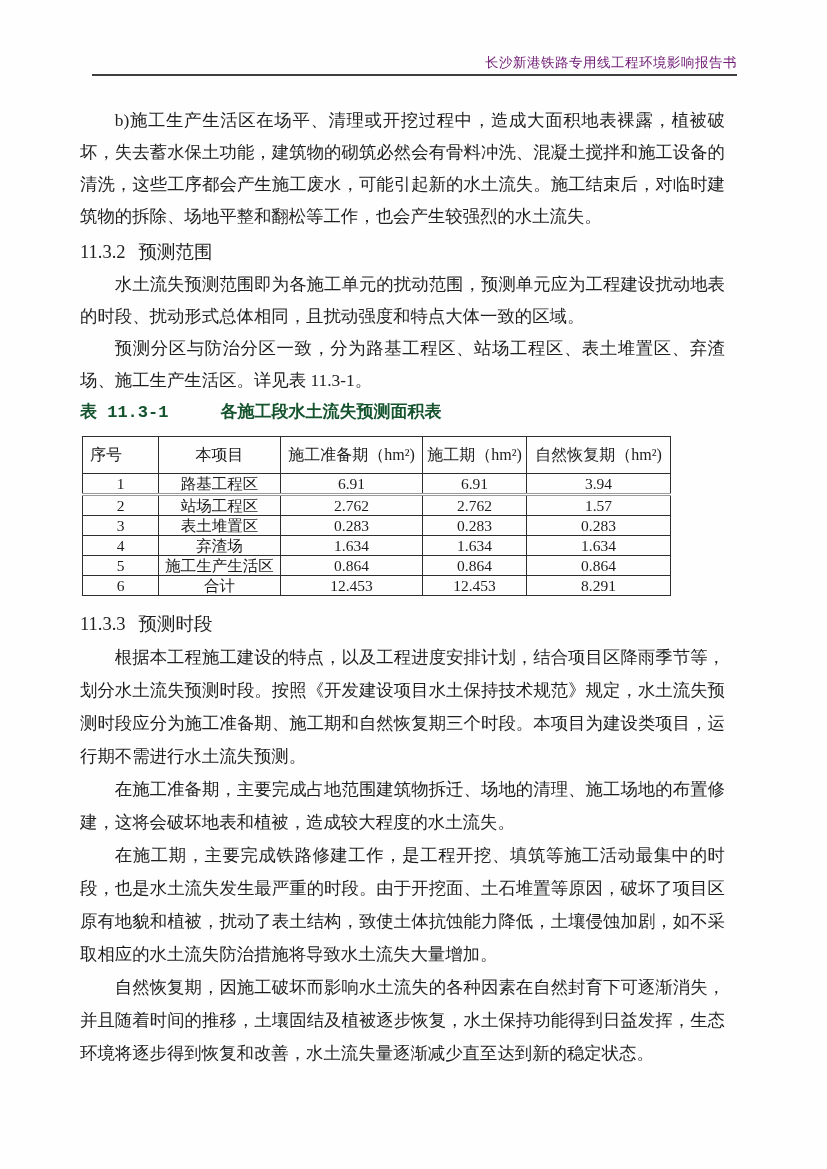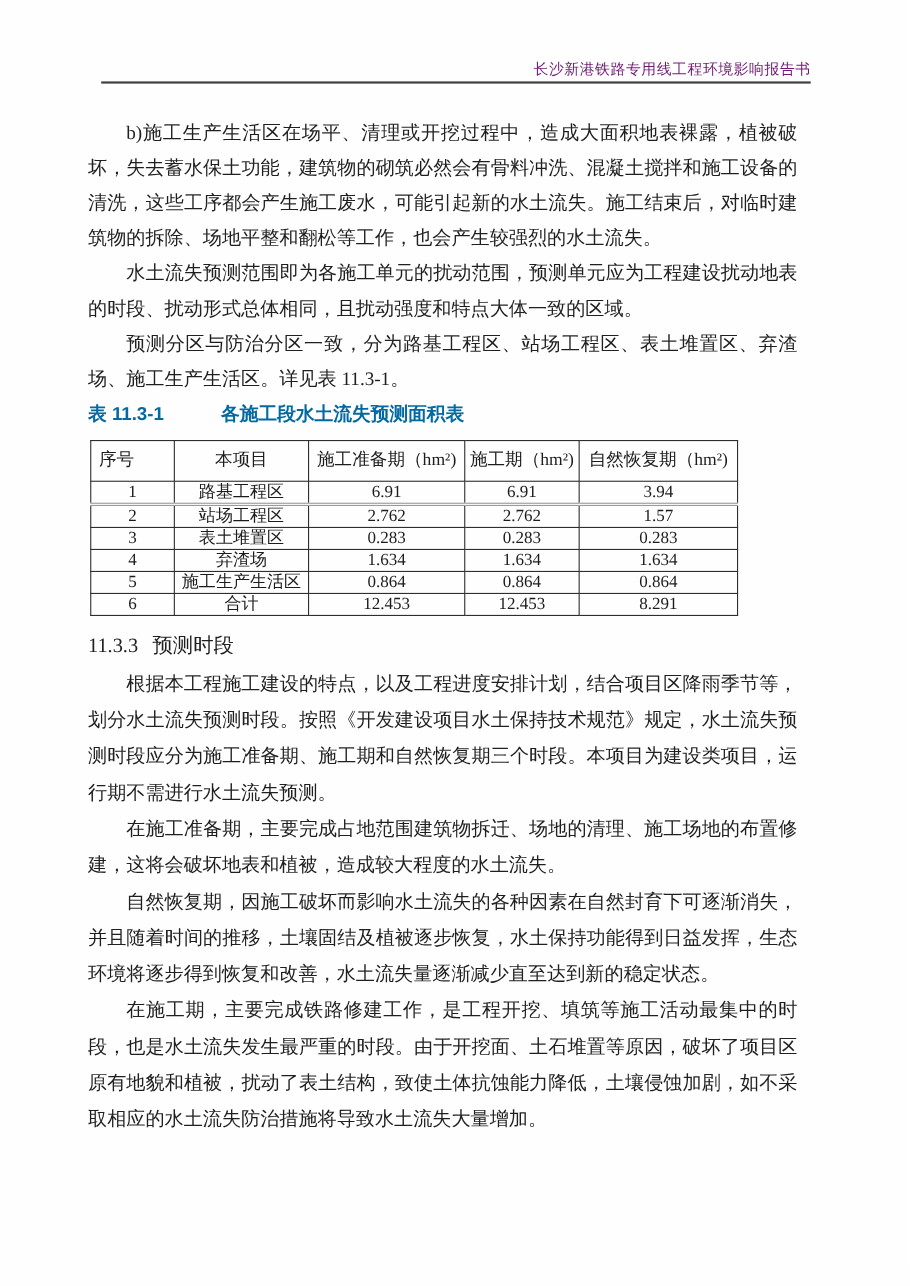--- a/index.html
+++ b/index.html
@@ -34,22 +34,22 @@
   .line.last { text-align-last:left; }
   .line.indent { text-indent:2em; }
   .sec-heading {
     margin-top:4px; height:32px; line-height:32px;
     font-size:18.5px; white-space:nowrap;
   }
   .sec-heading.second { margin-top:12px; height:33px; line-height:33px; }
   .sec-heading .sec-num { margin-right:13px; }
   .table-caption {
     margin-top:2px; height:30px; line-height:30px;
-    font-family:Liberation Sans, sans-serif;
-    font-weight:bold; font-size:17px; color:#0369a1; white-space:nowrap;
+    font-family:Liberation Mono, monospace;
+    font-weight:bold; font-size:17px; color:#14532d; white-space:nowrap;
   }
   .table-caption .caption-title { margin-left:52px; }
   table.data {
     border-collapse:collapse; table-layout:fixed;
     width:588px; margin:8px 0 0 2px;
     font-size:15.5px; color:#1c1c1c;
   }
   table.data th, table.data td {
     border:1px solid #2e2e2e;
     text-align:center; vertical-align:middle;
@@ -74,20 +74,23 @@
 
   <div class="content">
 
     <div class="para">
         <div class="line indent">b)施工生产生活区在场平、清理或开挖过程中，造成大面积地表裸露，植被破</div>
         <div class="line">坏，失去蓄水保土功能，建筑物的砌筑必然会有骨料冲洗、混凝土搅拌和施工设备的</div>
         <div class="line">清洗，这些工序都会产生施工废水，可能引起新的水土流失。施工结束后，对临时建</div>
         <div class="line last">筑物的拆除、场地平整和翻松等工作，也会产生较强烈的水土流失。</div>
       </div>
 
+    <div class="sec-heading">
+      <span class="sec-num">11.3.2</span><span>预测范围</span>
+    </div>
 
     <div class="para">
         <div class="line indent">水土流失预测范围即为各施工单元的扰动范围，预测单元应为工程建设扰动地表</div>
         <div class="line last">的时段、扰动形式总体相同，且扰动强度和特点大体一致的区域。</div>
       </div>
 
     <div class="para">
         <div class="line indent">预测分区与防治分区一致，分为路基工程区、站场工程区、表土堆置区、弃渣</div>
         <div class="line last">场、施工生产生活区。详见表 11.3-1。</div>
       </div>
@@ -169,28 +172,28 @@
         <div class="line">测时段应分为施工准备期、施工期和自然恢复期三个时段。本项目为建设类项目，运</div>
         <div class="line last">行期不需进行水土流失预测。</div>
       </div>
 
     <div class="para lower">
         <div class="line indent">在施工准备期，主要完成占地范围建筑物拆迁、场地的清理、施工场地的布置修</div>
         <div class="line last">建，这将会破坏地表和植被，造成较大程度的水土流失。</div>
       </div>
 
     <div class="para lower">
-        <div class="line indent">自然恢复期，因施工破坏而影响水土流失的各种因素在自然封育下可逐渐消失，</div>
-        <div class="line">并且随着时间的推移，土壤固结及植被逐步恢复，水土保持功能得到日益发挥，生态</div>
-        <div class="line last">环境将逐步得到恢复和改善，水土流失量逐渐减少直至达到新的稳定状态。</div>
-      </div>
-
-    <div class="para lower">
         <div class="line indent">在施工期，主要完成铁路修建工作，是工程开挖、填筑等施工活动最集中的时</div>
         <div class="line">段，也是水土流失发生最严重的时段。由于开挖面、土石堆置等原因，破坏了项目区</div>
         <div class="line">原有地貌和植被，扰动了表土结构，致使土体抗蚀能力降低，土壤侵蚀加剧，如不采</div>
         <div class="line last">取相应的水土流失防治措施将导致水土流失大量增加。</div>
+      </div>
+
+    <div class="para lower">
+        <div class="line indent">自然恢复期，因施工破坏而影响水土流失的各种因素在自然封育下可逐渐消失，</div>
+        <div class="line">并且随着时间的推移，土壤固结及植被逐步恢复，水土保持功能得到日益发挥，生态</div>
+        <div class="line last">环境将逐步得到恢复和改善，水土流失量逐渐减少直至达到新的稳定状态。</div>
       </div>
 
   </div>
 
 
 </div>
 
 </body></html>

